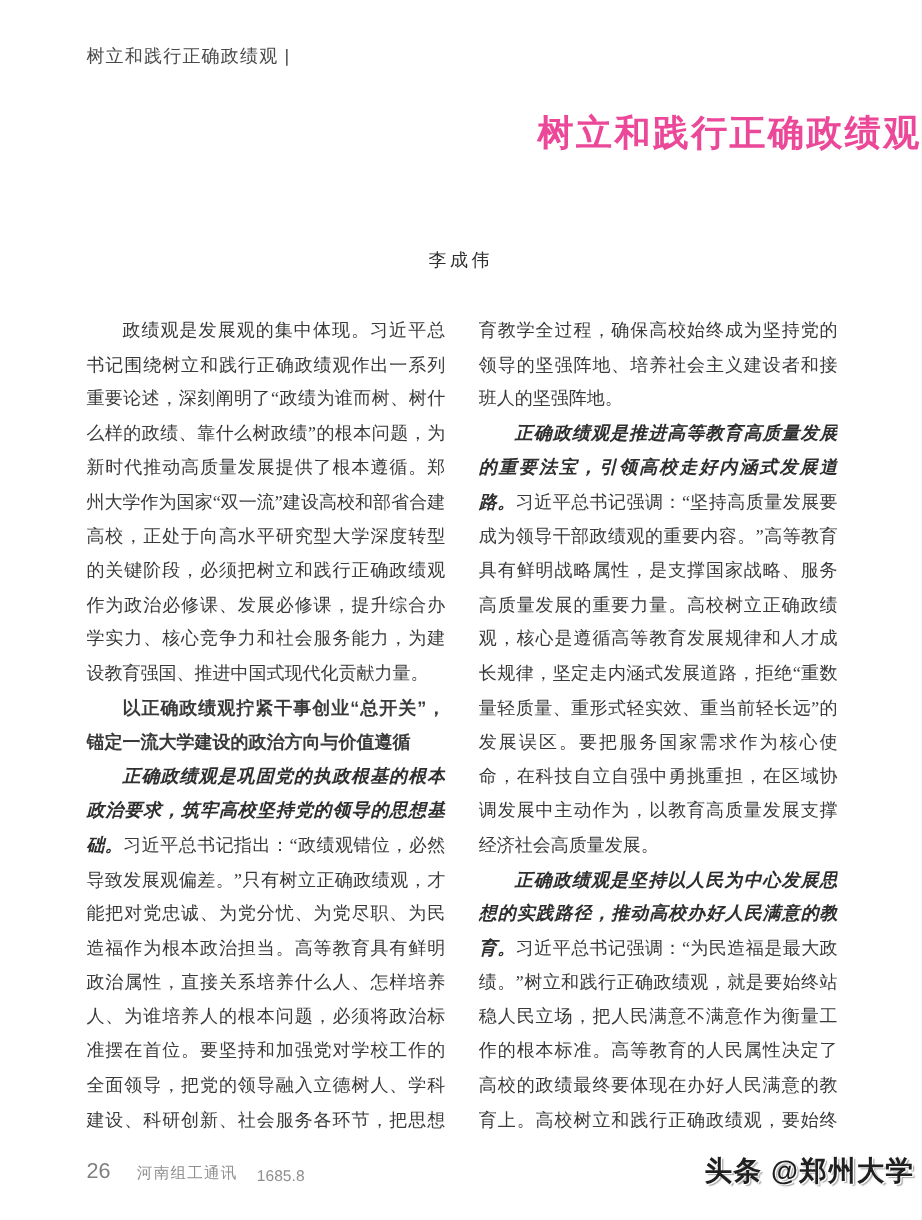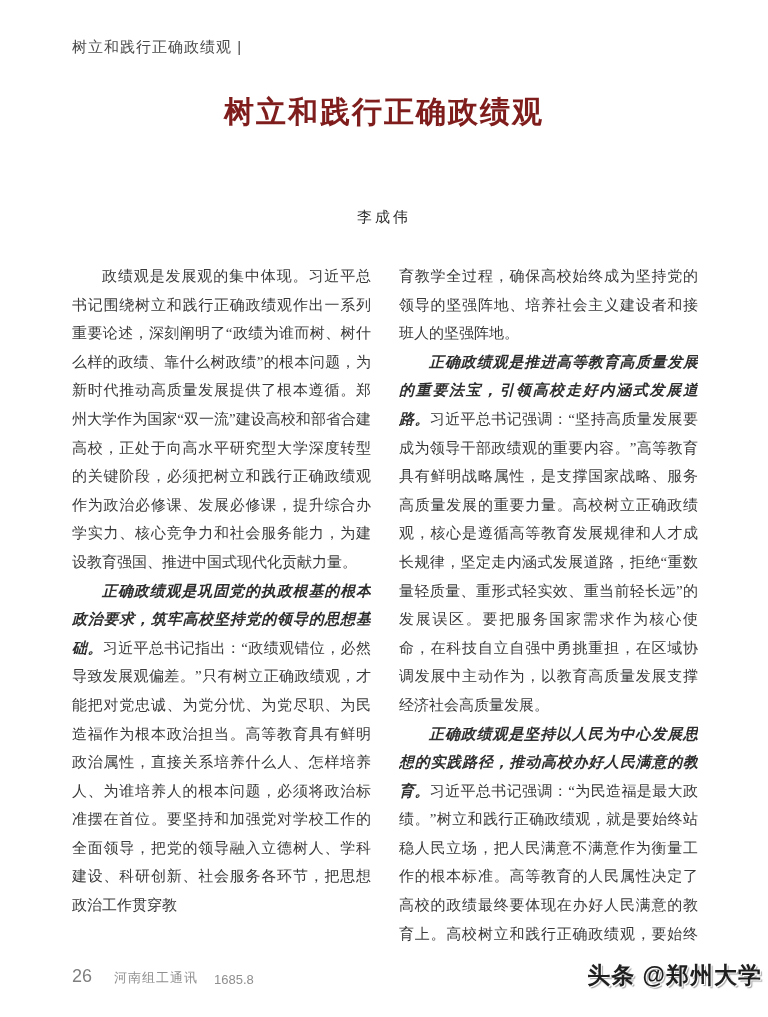--- a/index.html
+++ b/index.html
@@ -21,27 +21,27 @@
     font-family: "Liberation Sans", sans-serif;
     font-size: 15px;
     letter-spacing: 1px;
     color: #4a4a4a;
   }
   .title {
     position: absolute;
     left: 0;
     right: 0;
     top: 90px;
-    text-align: center;
+    text-align: right;
     font-family: "Liberation Sans", sans-serif;
     font-weight: 700;
     font-size: 30px;
     line-height: 44px;
     letter-spacing: 2px;
-    color: #7f1d1d;
+    color: #ec4899;
   }
   .title .t-line { display: block; }
   .author {
     position: absolute;
     left: 0;
     right: 0;
     top: 208px;
     text-align: center;
     font-family: "Liberation Sans", sans-serif;
     font-size: 15px;
@@ -116,20 +116,21 @@
   <h1 class="title">
     <span class="t-line">树立和践行正确政绩观</span>
   </h1>
 
   <div class="author">李成伟</div>
 
   <div class="columns">
 
     <div class="col">
       <p class="indent">政绩观是发展观的集中体现。习近平总书记围绕树立和践行正确政绩观作出一系列重要论述，深刻阐明了“政绩为谁而树、树什么样的政绩、靠什么树政绩”的根本问题，为新时代推动高质量发展提供了根本遵循。郑州大学作为国家“双一流”建设高校和部省合建高校，正处于向高水平研究型大学深度转型的关键阶段，必须把树立和践行正确政绩观作为政治必修课、发展必修课，提升综合办学实力、核心竞争力和社会服务能力，为建设教育强国、推进中国式现代化贡献力量。</p>
+      <p class="subheading indent">以正确政绩观拧紧干事创业“总开关”，锚定一流大学建设的政治方向与价值遵循</p>
       <p class="indent"><span class="lead">正确政绩观是巩固党的执政根基的根本政治要求，筑牢高校坚持党的领导的思想基础。</span><span>习近平总书记指出：“政绩观错位，必然导致发展观偏差。”只有树立正确政绩观，才能把对党忠诚、为党分忧、为党尽职、为民造福作为根本政治担当。高等教育具有鲜明政治属性，直接关系培养什么人、怎样培养人、为谁培养人的根本问题，必须将政治标准摆在首位。要坚持和加强党对学校工作的全面领导，把党的领导融入立德树人、学科建设、科研创新、社会服务各环节，把思想政治工作贯穿教</span></p>
     </div>
 
     <div class="col">
       <p>育教学全过程，确保高校始终成为坚持党的领导的坚强阵地、培养社会主义建设者和接班人的坚强阵地。</p>
       <p class="indent"><span class="lead">正确政绩观是推进高等教育高质量发展的重要法宝，引领高校走好内涵式发展道路。</span><span>习近平总书记强调：“坚持高质量发展要成为领导干部政绩观的重要内容。”高等教育具有鲜明战略属性，是支撑国家战略、服务高质量发展的重要力量。高校树立正确政绩观，核心是遵循高等教育发展规律和人才成长规律，坚定走内涵式发展道路，拒绝“重数量轻质量、重形式轻实效、重当前轻长远”的发展误区。要把服务国家需求作为核心使命，在科技自立自强中勇挑重担，在区域协调发展中主动作为，以教育高质量发展支撑经济社会高质量发展。</span></p>
       <p class="indent"><span class="lead">正确政绩观是坚持以人民为中心发展思想的实践路径，推动高校办好人民满意的教育。</span><span>习近平总书记强调：“为民造福是最大政绩。”树立和践行正确政绩观，就是要始终站稳人民立场，把人民满意不满意作为衡量工作的根本标准。高等教育的人民属性决定了高校的政绩最终要体现在办好人民满意的教育上。高校树立和践行正确政绩观，要始终把师生利益放在首要位置，解决人民群众在高等教育领</span></p>
     </div>
 
   </div>

